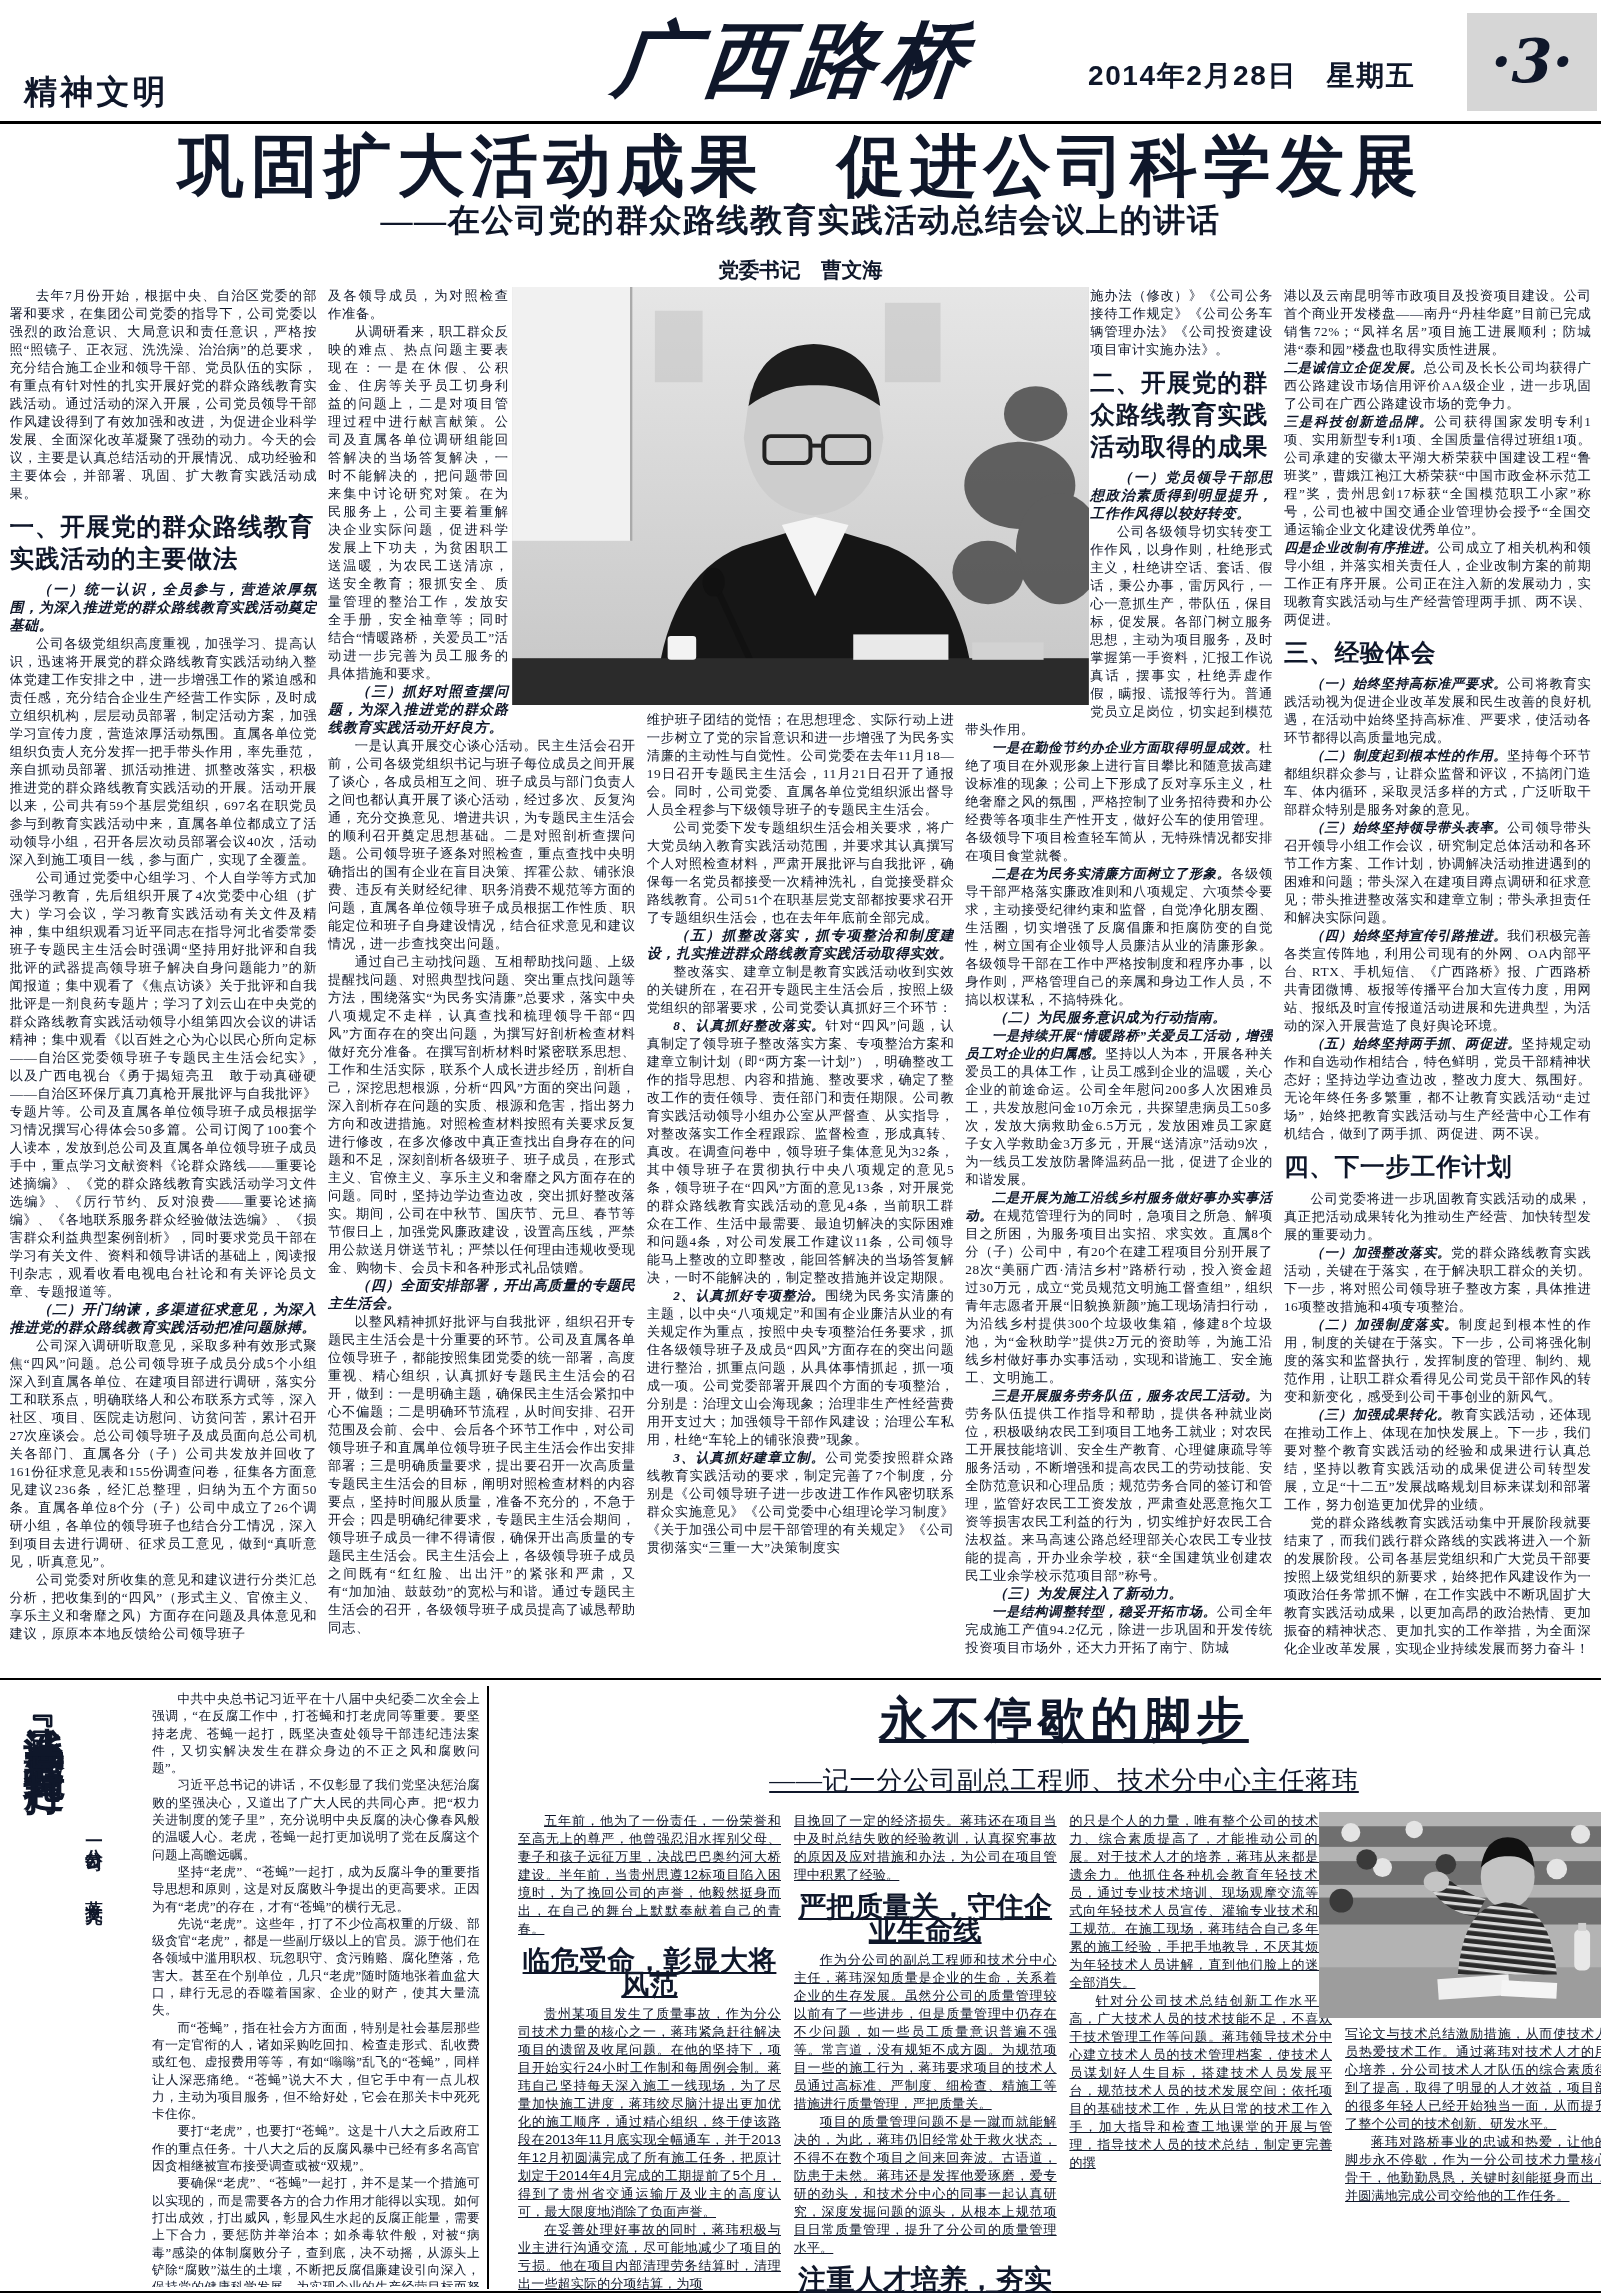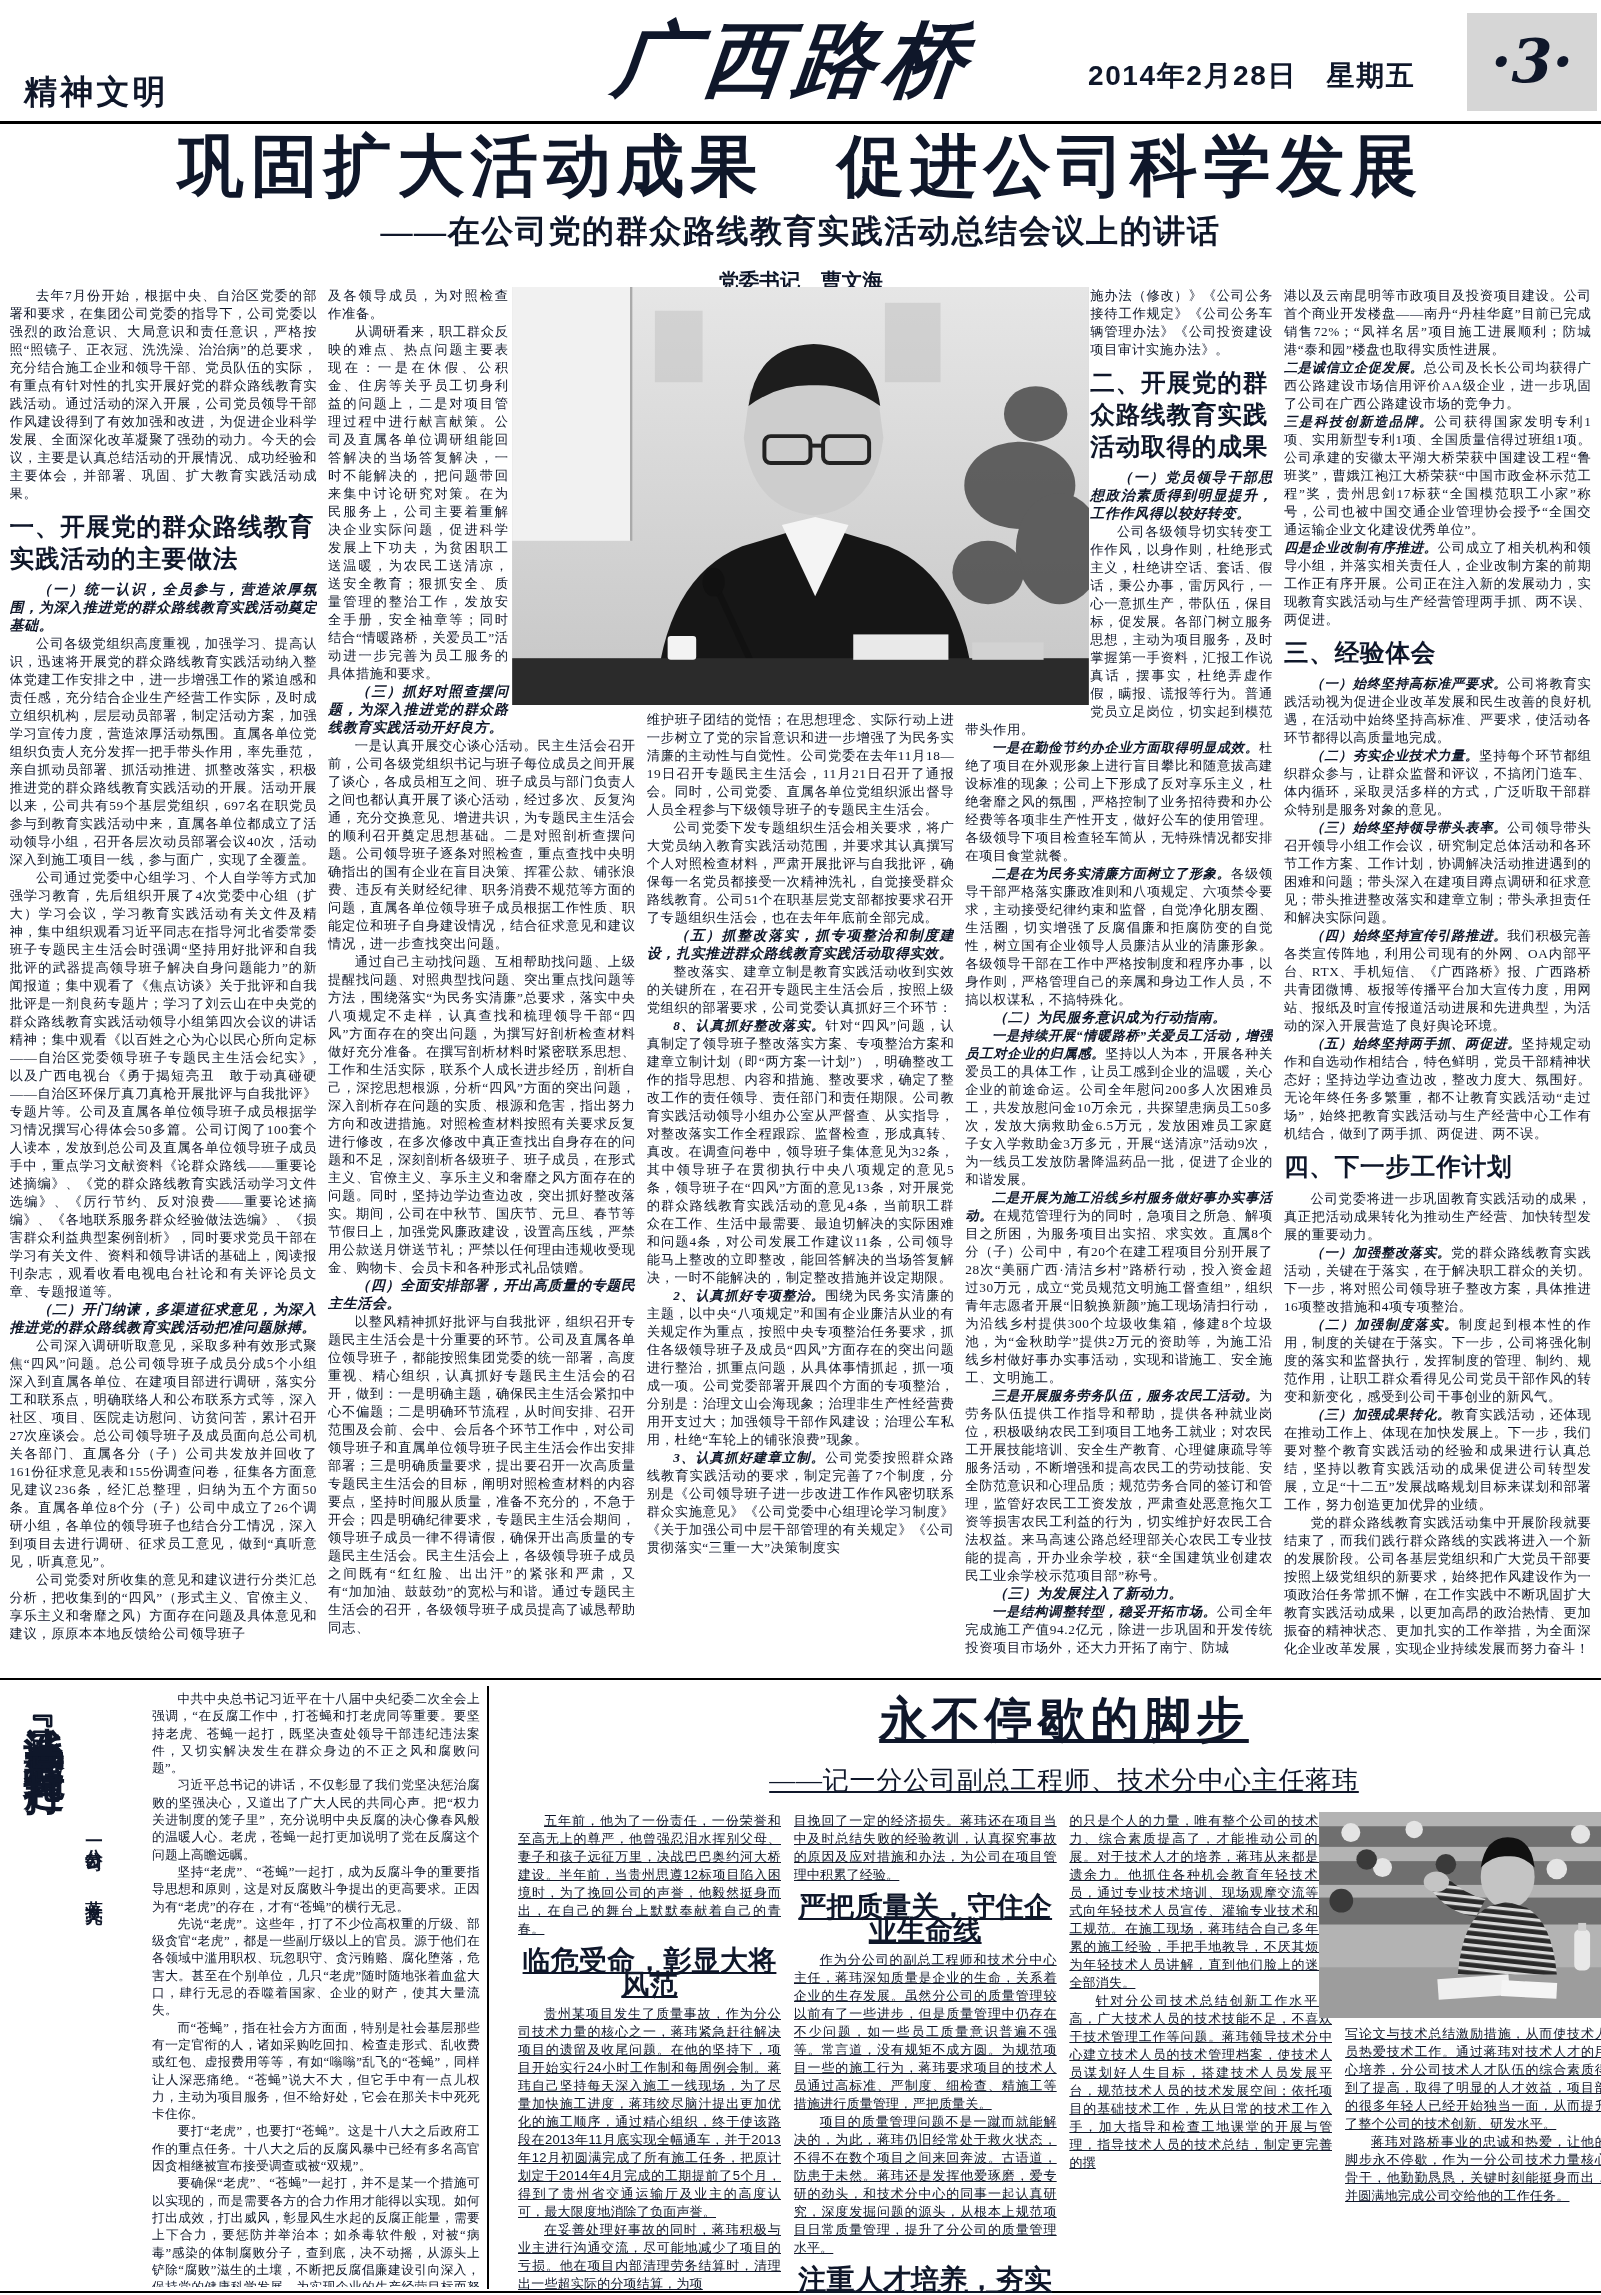--- a/index.html
+++ b/index.html
@@ -17,21 +17,21 @@
         font-weight:bold;font-size:28px;letter-spacing:1.6px;}
   #page-no-box{position:absolute;left:1467px;top:12.7px;width:130px;height:98px;background:#d6d6d6;
         display:flex;align-items:center;justify-content:center;}
   #page-no{font-family:"DejaVu Serif",serif;font-style:italic;font-size:59px;font-weight:bold;}
   #header-rule{position:absolute;left:0;top:121px;width:100%;height:3.2px;background:#000;}
 
   
   #main-head{position:absolute;left:0;top:132px;width:100%;text-align:center;}
   #main-title{font-family:"Liberation Sans","DejaVu Sans",sans-serif;font-weight:bold;
         font-size:67px;letter-spacing:6.3px;line-height:1.0;margin:0;}
-  #main-subtitle{font-weight:bold;font-size:32px;letter-spacing:1.6px;margin-top:11px;}
+  #main-subtitle{font-weight:bold;font-size:32px;letter-spacing:1.6px;}
   #main-byline{font-family:"Liberation Sans","DejaVu Sans",sans-serif;font-weight:bold;font-size:20.6px;margin-top:12.7px;}
   #main-date{font-family:"Liberation Sans","DejaVu Sans",sans-serif;font-size:18px;margin-top:6.3px;}
 
   
   #cols{position:absolute;left:9.5px;top:287px;width:1582px;height:1388px;display:flex;gap:11px;}
   .col{width:308px;height:1388px;overflow:hidden;text-align:justify;}
   .para{margin:0;font-size:13.3px;line-height:18px;letter-spacing:0.6px;text-indent:2em;}
   .para.cont{text-indent:0;}
   .para.h1{font-family:"Liberation Sans","DejaVu Sans",sans-serif;font-weight:bold;
         font-size:24.6px;line-height:32px;letter-spacing:0.8px;text-indent:0;margin:8px 0 6.3px 0;text-align:left;}
@@ -144,21 +144,21 @@
           <p class="para p"><b class="lead">一是结构调整转型，稳妥开拓市场。</b>公司全年完成施工产值94.2亿元，除进一步巩固和开发传统投资项目市场外，还大力开拓了南宁、防城</p>
         </div>
     </div>
     <div class="col">
         <p class="para cont">港以及云南昆明等市政项目及投资项目建设。公司首个商业开发楼盘——南丹“丹桂华庭”目前已完成销售72%；“凤祥名居”项目施工进展顺利；防城港“泰和园”楼盘也取得实质性进展。</p>
         <p class="para cont"><b class="lead">二是诚信立企促发展。</b>总公司及长长公司均获得广西公路建设市场信用评价AA级企业，进一步巩固了公司在广西公路建设市场的竞争力。</p>
         <p class="para cont"><b class="lead">三是科技创新造品牌。</b>公司获得国家发明专利1项、实用新型专利1项、全国质量信得过班组1项。公司承建的安徽太平湖大桥荣获中国建设工程“鲁班奖”，曹娥江袍江大桥荣获“中国市政金杯示范工程”奖，贵州思剑17标获“全国模范职工小家”称号，公司也被中国交通企业管理协会授予“全国交通运输企业文化建设优秀单位”。</p>
         <p class="para cont"><b class="lead">四是企业改制有序推进。</b>公司成立了相关机构和领导小组，并落实相关责任人，企业改制方案的前期工作正有序开展。公司正在注入新的发展动力，实现教育实践活动与生产经营管理两手抓、两不误、两促进。</p>
         <p class="para h1">三、经验体会</p>
         <p class="para p"><b class="lead">（一）始终坚持高标准严要求。</b>公司将教育实践活动视为促进企业改革发展和民生改善的良好机遇，在活动中始终坚持高标准、严要求，使活动各环节都得以高质量地完成。</p>
-        <p class="para p"><b class="lead">（二）夯实企业技术力量。</b>坚持每个环节都组织群众参与，让群众监督和评议，不搞闭门造车、体内循环，采取灵活多样的方式，广泛听取干部群众特别是服务对象的意见。</p>
+        <p class="para p"><b class="lead">（二）制度起到根本性的作用。</b>坚持每个环节都组织群众参与，让群众监督和评议，不搞闭门造车、体内循环，采取灵活多样的方式，广泛听取干部群众特别是服务对象的意见。</p>
         <p class="para p"><b class="lead">（三）始终坚持领导带头表率。</b>公司领导带头召开领导小组工作会议，研究制定总体活动和各环节工作方案、工作计划，协调解决活动推进遇到的困难和问题；带头深入在建项目蹲点调研和征求意见；带头推进整改落实和建章立制；带头承担责任和解决实际问题。</p>
         <p class="para p"><b class="lead">（四）始终坚持宣传引路推进。</b>我们积极完善各类宣传阵地，利用公司现有的外网、OA内部平台、RTX、手机短信、《广西路桥》报、广西路桥共青团微博、板报等传播平台加大宣传力度，用网站、报纸及时宣传报道活动进展和先进典型，为活动的深入开展营造了良好舆论环境。</p>
         <p class="para p"><b class="lead">（五）始终坚持两手抓、两促进。</b>坚持规定动作和自选动作相结合，特色鲜明，党员干部精神状态好；坚持边学边查边改，整改力度大、氛围好。无论年终任务多繁重，都不让教育实践活动“走过场”，始终把教育实践活动与生产经营中心工作有机结合，做到了两手抓、两促进、两不误。</p>
         <p class="para h1">四、下一步工作计划</p>
         <p class="para p">公司党委将进一步巩固教育实践活动的成果，真正把活动成果转化为推动生产经营、加快转型发展的重要动力。</p>
         <p class="para p"><b class="lead">（一）加强整改落实。</b>党的群众路线教育实践活动，关键在于落实，在于解决职工群众的关切。下一步，将对照公司领导班子整改方案，具体推进16项整改措施和4项专项整治。</p>
         <p class="para p"><b class="lead">（二）加强制度落实。</b>制度起到根本性的作用，制度的关键在于落实。下一步，公司将强化制度的落实和监督执行，发挥制度的管理、制约、规范作用，让职工群众看得见公司党员干部作风的转变和新变化，感受到公司干事创业的新风气。</p>
         <p class="para p"><b class="lead">（三）加强成果转化。</b>教育实践活动，还体现在推动工作上、体现在加快发展上。下一步，我们要对整个教育实践活动的经验和成果进行认真总结，坚持以教育实践活动的成果促进公司转型发展，立足“十二五”发展战略规划目标来谋划和部署工作，努力创造更加优异的业绩。</p>
         <p class="para p">党的群众路线教育实践活动集中开展阶段就要结束了，而我们践行群众路线的实践将进入一个新的发展阶段。公司各基层党组织和广大党员干部要按照上级党组织的新要求，始终把作风建设作为一项政治任务常抓不懈，在工作实践中不断巩固扩大教育实践活动成果，以更加高昂的政治热情、更加振奋的精神状态、更加扎实的工作举措，为全面深化企业改革发展，实现企业持续发展而努力奋斗！</p>
       </div>

